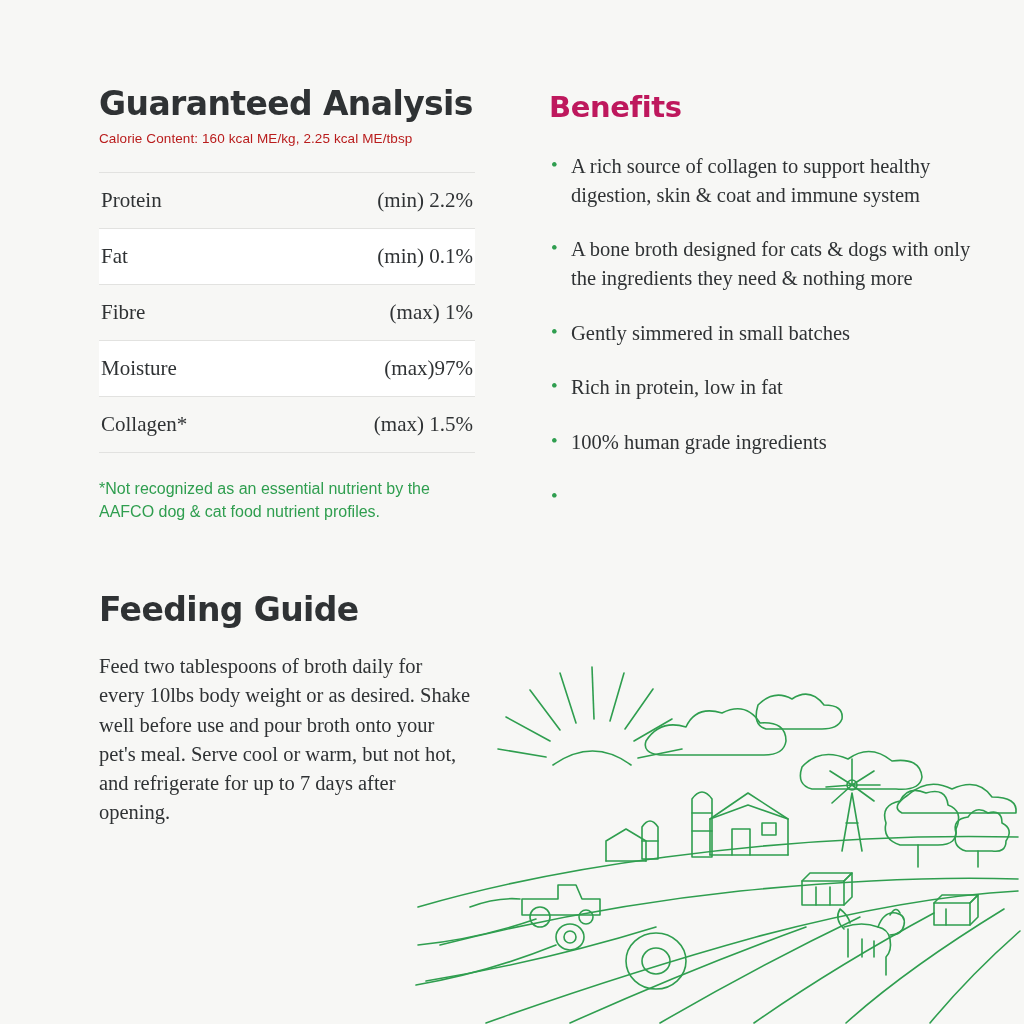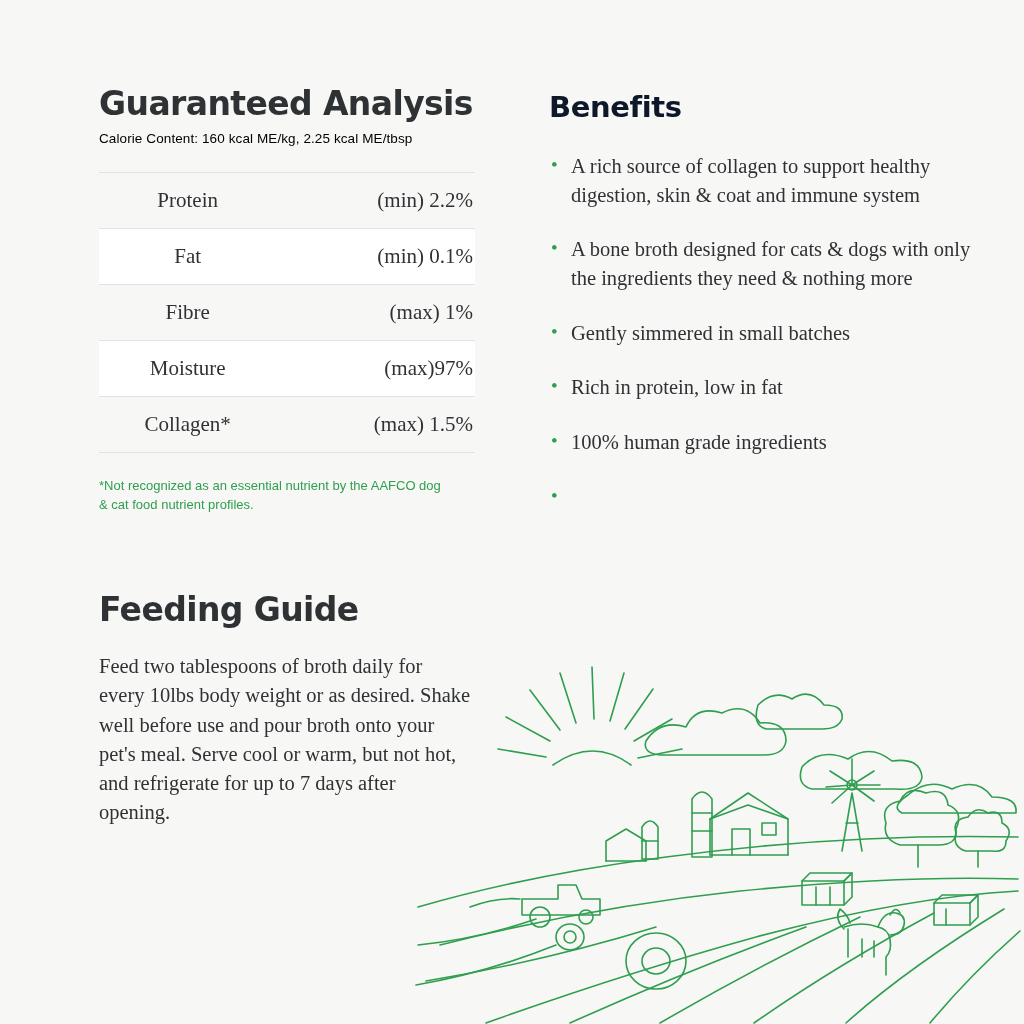--- a/index.html
+++ b/index.html
@@ -35,21 +35,21 @@
     font-size: 33px;
     letter-spacing: -0.6px;
     color: #2f3234;
     margin: 0;
     line-height: 1.1;
   }
 
   .calorie-line {
     font-family: "Liberation Sans", sans-serif;
     font-size: 13.5px;
-    color: #000000;
+    color: #b91c1c;
     margin-top: 9px;
     letter-spacing: 0.1px;
   }
 
   .ga-table {
     margin-top: 26px;
     width: 376px;
     border-collapse: collapse;
   }
   .ga-table tr {
@@ -65,32 +65,32 @@
     color: #2f3234;
     padding: 0 8px 0 0;
     border-bottom: 1px solid #e2e2e0;
     vertical-align: middle;
   }
   .ga-table tr:first-child td {
     border-top: 1px solid #e2e2e0;
   }
   .ga-table td.nutrient {
     padding-left: 2px;
-    text-align: center;
+    text-align: left;
   }
   .ga-table td.value {
     text-align: right;
     padding-right: 2px;
     white-space: nowrap;
   }
 
   .footnote {
     margin-top: 24px;
     font-family: "Liberation Sans", sans-serif;
-    font-size: 13px;
+    font-size: 16px;
     line-height: 1.45;
     color: #2f9e4f;
     width: 350px;
   }
 
   .feeding-block {
     position: absolute;
     left: 99px;
     top: 592px;
     width: 380px;
@@ -109,21 +109,21 @@
     position: absolute;
     left: 549px;
     top: 90px;
     width: 430px;
   }
   .benefits-title {
     font-family: "DejaVu Sans", sans-serif;
     font-weight: bold;
     font-size: 29px;
     letter-spacing: -0.4px;
-    color: #0f172a;
+    color: #be185d;
     margin: 0;
   }
   .benefit-list {
     margin: 28px 0 0 0;
     padding: 0;
     list-style: none;
   }
   .benefit-item {
     position: relative;
     padding-left: 22px;

